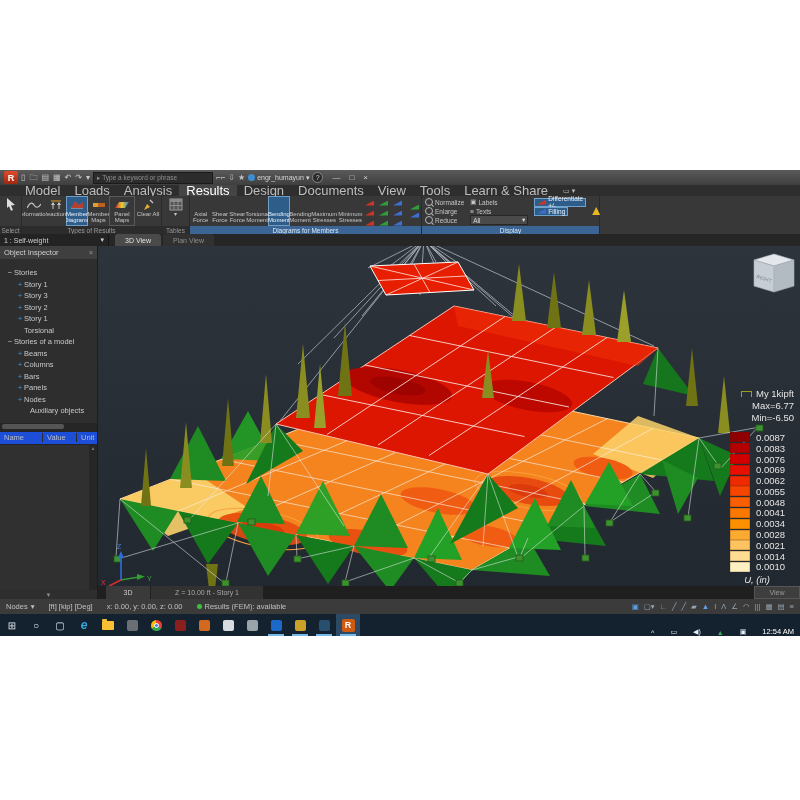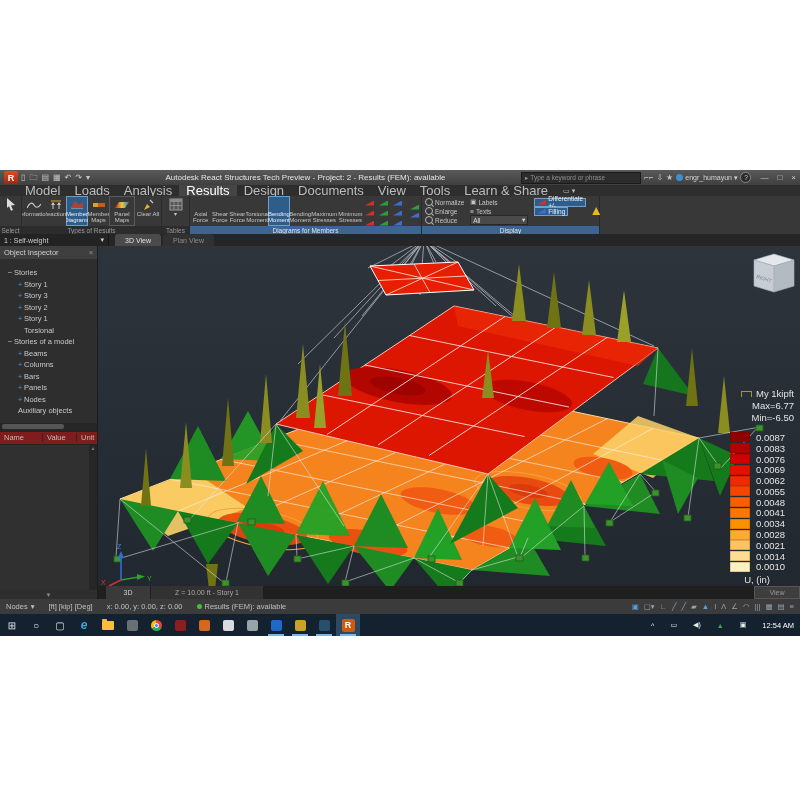--- a/index.html
+++ b/index.html
@@ -82,42 +82,42 @@
   .lpanel{width:97px;background:#2e2e2e;border-right:1px solid #1d1d1d;display:flex;flex-direction:column;font-size:7.5px;}
   .lp-head{height:13px;background:#3f3f3f;display:flex;align-items:center;justify-content:space-between;
            padding:0 4px;color:#cfcfcf;}
   .lp-x{color:#9a9a9a;font-size:7px;}
   .tree{padding-top:8px;}
   .trow{height:11.5px;display:flex;align-items:center;color:#c8c8c8;white-space:nowrap;}
   .texp{width:8px;text-align:center;font-size:8px;}
   .texp.plus{color:#3d8fd1;} .texp.minus{color:#b5b5b5;}
   .hscroll{height:8px;background:#262626;margin-top:6px;position:relative;}
   .hscroll i{position:absolute;left:2px;top:1.5px;height:5px;width:62px;background:#555;border-radius:2px;}
-  .ptable-head{height:12px;background:#7f1d1d;display:flex;align-items:center;color:#bdbdbd;
+  .ptable-head{height:12px;background:#1d4ed8;display:flex;align-items:center;color:#bdbdbd;
                border-top:1px solid #242424;border-bottom:1px solid #242424;}
   .ptable-head span{padding-left:4px;border-right:1px solid #2a2a2a;}
   .ptable-body{flex:1;background:#303030;position:relative;}
   .vscroll{position:absolute;right:0;top:0;bottom:0;width:8px;background:#262626;color:#777;
            font-size:5px;text-align:center;}
   .lp-foot{height:9px;display:flex;align-items:center;justify-content:center;color:#8a8a8a;font-size:6px;}
 
   .vpcol{flex:1;display:flex;flex-direction:column;min-width:0;}
   .viewport{position:relative;height:340px;background:#262c33;overflow:hidden;}
   .viewport svg{position:absolute;inset:0;}
 
   
   .legend{position:absolute;right:6px;top:142px;text-align:right;color:#e4e4e4;font-size:9.5px;}
   .l-title{display:flex;align-items:center;justify-content:flex-end;gap:4px;}
   .l-sym{width:9px;height:5px;border:1.5px solid #9aa019;border-bottom:none;display:inline-block;}
   .l-max,.l-min{margin-top:1px;}
   .l-scale{margin-top:9px;display:flex;flex-direction:column;align-items:flex-end;}
   .l-row{display:flex;align-items:center;gap:6px;height:10.8px;}
   .l-row .sw{width:20px;height:10px;display:inline-block;box-shadow:inset 0 0 0 0.5px rgba(60,30,0,.35);}
   .l-row .val{width:38px;text-align:left;}
-  .l-unit{margin-top:2px;margin-right:24px;}
+  .l-unit{margin-top:2px;margin-right:24px;font-style:italic;}
 
   
   .btabs{height:13px;background:#1f1f1f;display:flex;align-items:stretch;font-size:7px;flex:0 0 auto;}
   .btab1{width:44px;background:#3a3a3a;color:#ccc;display:flex;align-items:center;justify-content:center;margin-left:8px;}
   .btab2{width:112px;background:#323232;color:#a8a8a8;display:flex;align-items:center;justify-content:center;margin-left:1px;}
   .btab-view{width:46px;background:#3e3e3e;color:#999;display:flex;align-items:center;justify-content:center;
              margin-left:auto;box-shadow:inset 0 0 0 1px #565656;}
 
   
   .statusbar{height:15px;background:#3b3b3b;display:flex;align-items:center;font-size:7.5px;
@@ -134,21 +134,21 @@
   .tb-btn.open:after{content:"";position:absolute;left:4px;right:4px;bottom:0;height:2px;background:#76b9e8;}
   .tb-btn.activeapp{background:#2c4a63;}
   .tb-glyph{color:#dfe6ec;font-size:10px;}
   .sq{width:11px;height:11px;border-radius:2px;display:block;}
   .folder{width:12px;height:9px;background:#f8c032;border-radius:1px;position:relative;}
   .folder:before{content:"";position:absolute;top:-2px;left:0;width:5px;height:2px;background:#f8c032;border-radius:1px 1px 0 0;}
   .chrome{width:11px;height:11px;border-radius:50%;
           background:conic-gradient(#ea4335 0 33%,#34a853 0 66%,#fbbc05 0 100%);position:relative;}
   .chrome:after{content:"";position:absolute;inset:3px;border-radius:50%;background:#4285f4;border:1px solid #fff;}
   .edge-e{color:#35aadc;font-weight:bold;font-size:12px;font-style:italic;}
-  .tray{margin-left:auto;display:flex;align-items:center;gap:16px;padding-right:6px;color:#e8eef3;font-size:7px;}
+  .tray{margin-left:auto;display:flex;align-items:flex-end;gap:16px;padding-right:6px;color:#e8eef3;font-size:7px;}
   .clock{font-size:7.5px;color:#fff;}
   .rlogo{width:13px;height:13px;background:#d05a10;color:#fff;font-weight:bold;font-size:9px;
          display:flex;align-items:center;justify-content:center;border-radius:2px;}
 </style>
 </head>
 <body>
 
 <div class="page">
   <div class="screen">
 
@@ -156,21 +156,20 @@
       <div class="app-logo">R</div>
       <div class="qat" id="qat">
           <span>▯</span>
           <span>🗀</span>
           <span>▤</span>
           <span>▦</span>
           <span>↶</span>
           <span>↷</span>
           <span>▾</span>
         </div>
-      <div class="tb-title">Autodesk React Structures Tech Preview - Project: 2 - Results (FEM): available</div>
       <div class="searchbox">
         <span>▸</span>
         <span>Type a keyword or phrase</span>
       </div>
       <span class="tb-ico">⌐⌐</span>
       <span class="tb-ico">⇩</span>
       <span class="tb-ico">★</span>
       <div class="tb-user">
         <span class="avatar"></span>
         <span>engr_humayun</span>
@@ -509,21 +508,21 @@
               <span>Bars</span>
             </div>
             <div class="trow" style="padding-left: 16px;">
               <span class="texp plus">+</span>
               <span>Panels</span>
             </div>
             <div class="trow" style="padding-left: 16px;">
               <span class="texp plus">+</span>
               <span>Nodes</span>
             </div>
-            <div class="trow" style="padding-left: 10px;">
+            <div class="trow" style="padding-left: 22px;">
               <span class="texp none"></span>
               <span>Auxiliary objects</span>
             </div>
           </div>
         <div class="hscroll">
             <i></i>
           </div>
         <div class="ptable-head">
           <span style="width:38px">Name</span>
           <span style="width:29px">Value</span>

